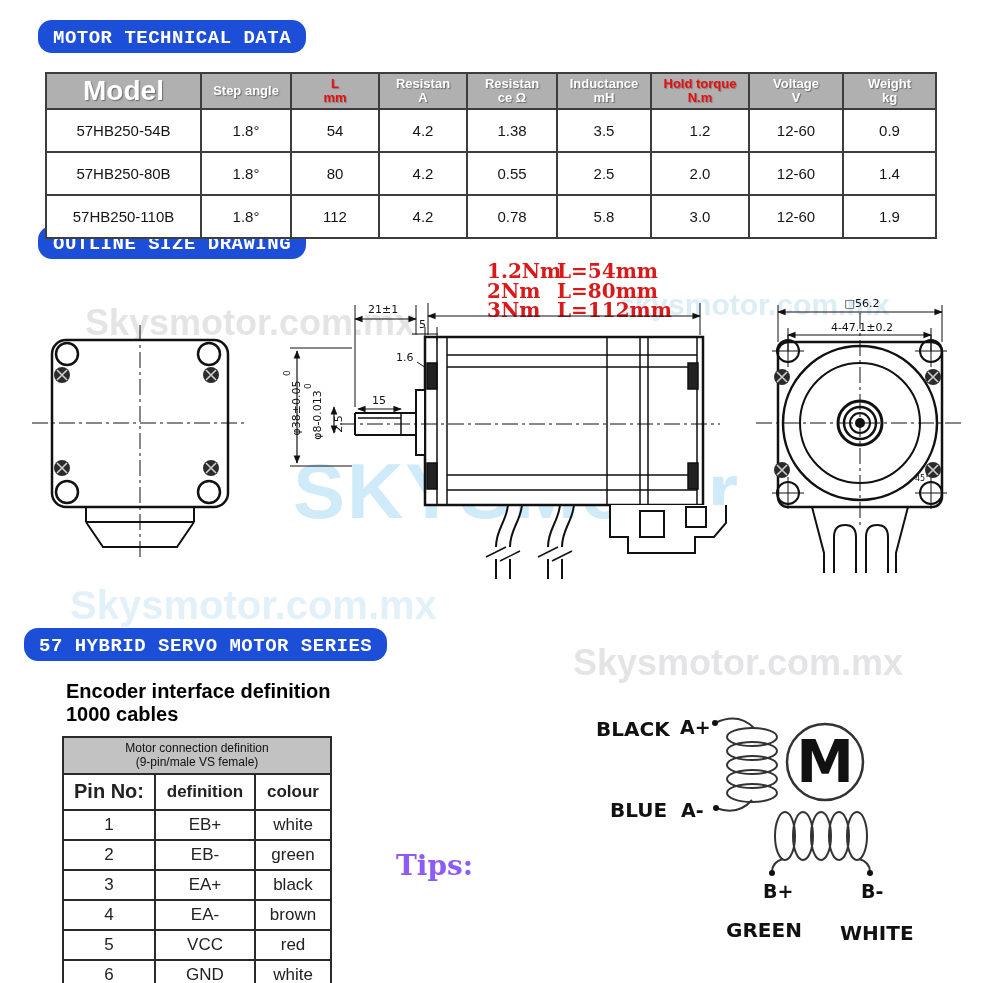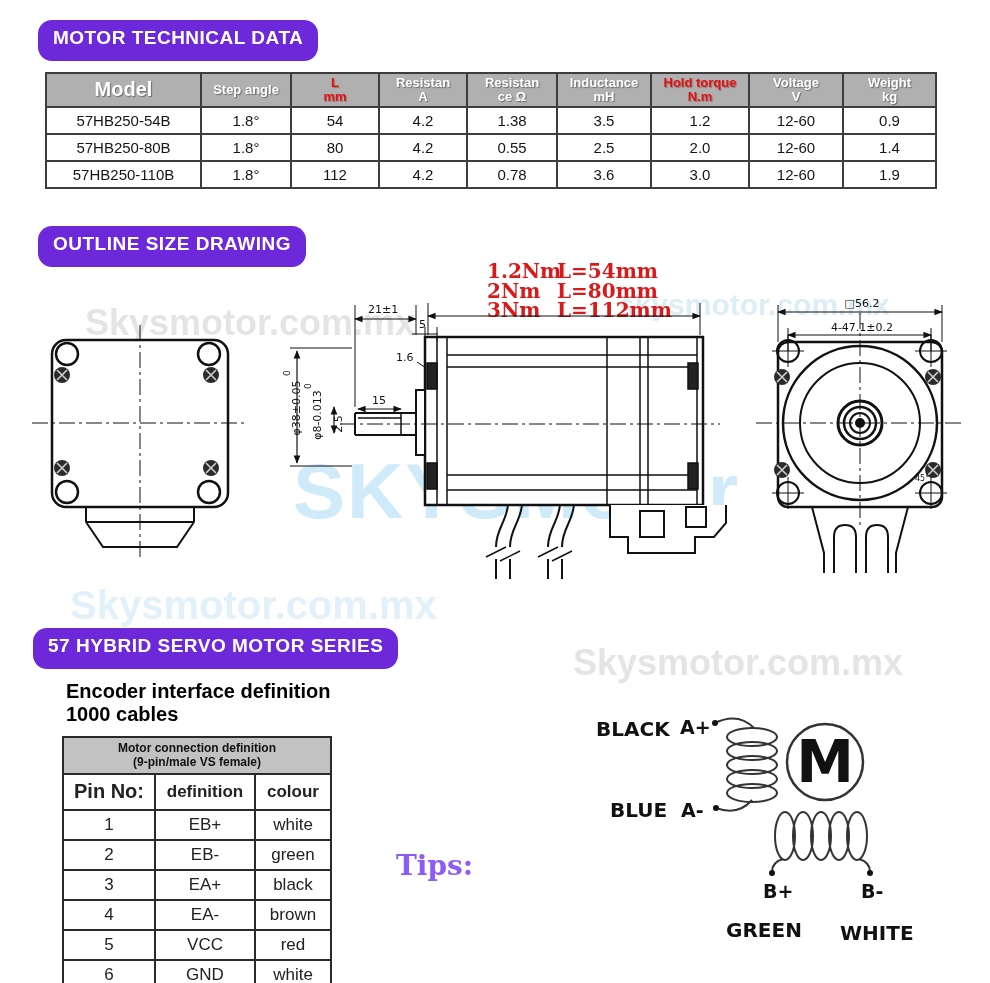--- a/index.html
+++ b/index.html
@@ -9,57 +9,57 @@
   }
   
   .wm{position:absolute;font-weight:bold;white-space:nowrap;pointer-events:none;z-index:0;}
   #wm1{left:85px;top:302px;font-size:36px;color:rgba(165,165,170,0.30);}
   #wm2{left:618px;top:288px;font-size:30px;color:rgba(150,200,228,0.33);}
   #wm3{left:293px;top:446px;font-size:78px;letter-spacing:2px;color:rgba(140,205,238,0.42);}
   #wm4{left:70px;top:583px;font-size:40px;color:rgba(150,205,235,0.28);}
   #wm5{left:573px;top:642px;font-size:36px;color:rgba(172,172,178,0.32);}
   
   .badge{
-    position:absolute;z-index:2;background:#6d28d9;color:#ffffff;
-    font-family:Liberation Sans, sans-serif;font-weight:bold;font-size:19px;
-    padding:7px 15px 12px 15px;border-radius:14px;letter-spacing:0.5px;
+    position:absolute;z-index:2;background:#1d4ed8;color:#ffffff;
+    font-family:Liberation Mono, monospace;font-weight:bold;font-size:19px;
+    padding:7px 15px 4px 15px;border-radius:14px;letter-spacing:0.5px;
   }
   #badge-tech{left:38px;top:20px;}
   #badge-outline{left:38px;top:226px;}
-  #badge-series{left:33px;top:628px;}
+  #badge-series{left:24px;top:628px;}
   
   .spec-table{
     position:absolute;z-index:2;left:45px;top:72px;width:890px;
     border-collapse:collapse;table-layout:fixed;
   }
   .spec-table th,.spec-table td{border:2px solid #3d3d3d;}
   .spec-table th{
     background:#b0b0b0;color:#ffffff;font-weight:bold;font-size:13px;
     line-height:1.06;padding:2px 0;text-shadow:1px 1px 1px rgba(95,95,95,0.85);
   }
-  .spec-table th.model div{font-size:20px;}
+  .spec-table th.model div{font-size:28px;}
   .spec-table th.red{color:#e11212;text-shadow:1px 1px 1px rgba(120,60,60,0.5);}
   .spec-table th div{display:block;}
   .spec-table th div:empty{display:none;}
   .spec-table td{
-    text-align:center;font-size:15px;padding:4px 0;background:#ffffff;color:#151515;
+    text-align:center;font-size:15px;padding:12px 0;background:#ffffff;color:#151515;
   }
   
   #encoder-heading{
     position:absolute;z-index:2;left:66px;top:680px;
     font-size:20px;font-weight:bold;line-height:1.15;color:#000;
   }
   
   .pin-table{
     position:absolute;z-index:2;left:62px;top:736px;width:268px;
     border-collapse:collapse;table-layout:fixed;
   }
   .pin-table th,.pin-table td{border:2px solid #2a2a2a;background:#fff;}
   .pin-table .ttl{
-    background:#c2c2c2;font-size:12px;font-weight:bold;line-height:1.2;
+    background:#c2c2c2;font-size:12px;font-weight:normal;line-height:1.2;
     text-align:center;padding:3px 0;color:#111;
   }
   .pin-table .colhead td{font-weight:bold;text-align:center;height:32px;font-size:17px;}
   .pin-table .colhead td:first-child{font-size:20px;}
   .pin-table td{ text-align:center;font-size:17px;height:26px;color:#222;}
   
   #tips{
     position:absolute;z-index:2;left:348px;top:840px;color:#8b5cf6;
     font-family:"DejaVu Serif",serif;font-weight:bold;font-size:28px;line-height:1.84;margin-left:48px;
   }
@@ -155,21 +155,21 @@
     <td>2.0</td>
     <td>12-60</td>
     <td>1.4</td>
   </tr>
   <tr>
     <td>57HB250-110B</td>
     <td>1.8°</td>
     <td>112</td>
     <td>4.2</td>
     <td>0.78</td>
-    <td>3.6</td>
+    <td>5.8</td>
     <td>3.0</td>
     <td>12-60</td>
     <td>1.9</td>
   </tr>
 </tbody>
   </table>
 
 <svg id="outline-svg" width="990" height="375" viewBox="0 0 990 375">
   <defs>
     <marker id="arr" viewBox="0 0 10 10" refX="9" refY="5" markerWidth="9" markerHeight="7" orient="auto-start-reverse">

